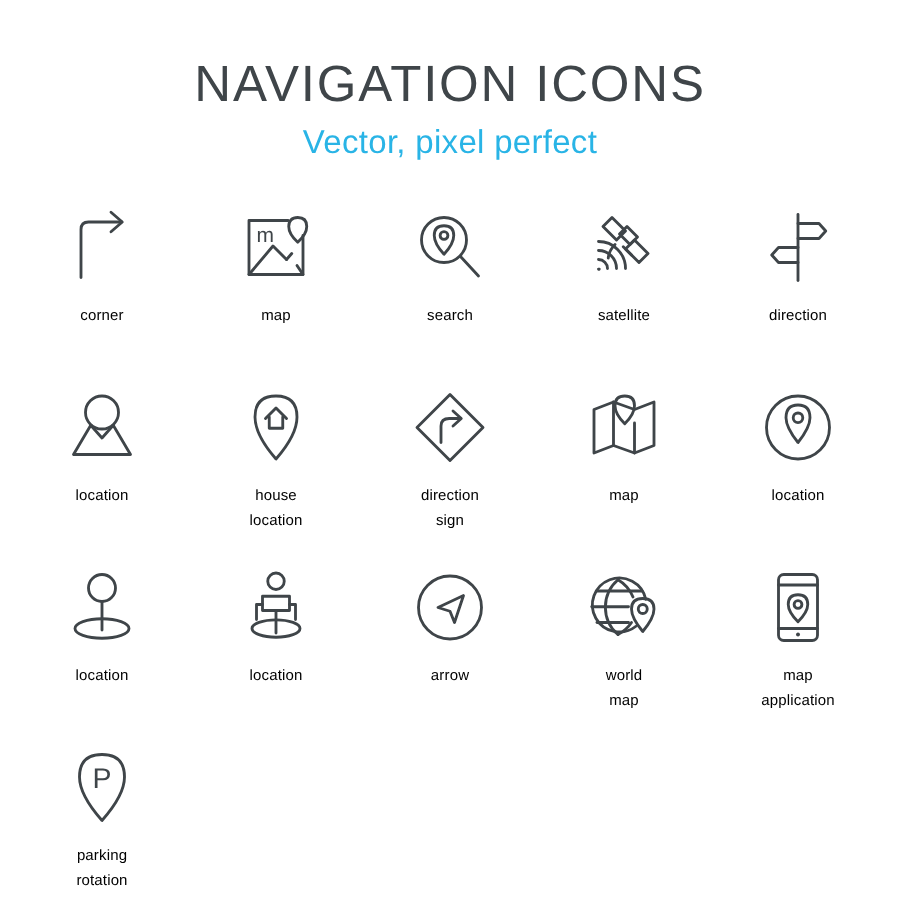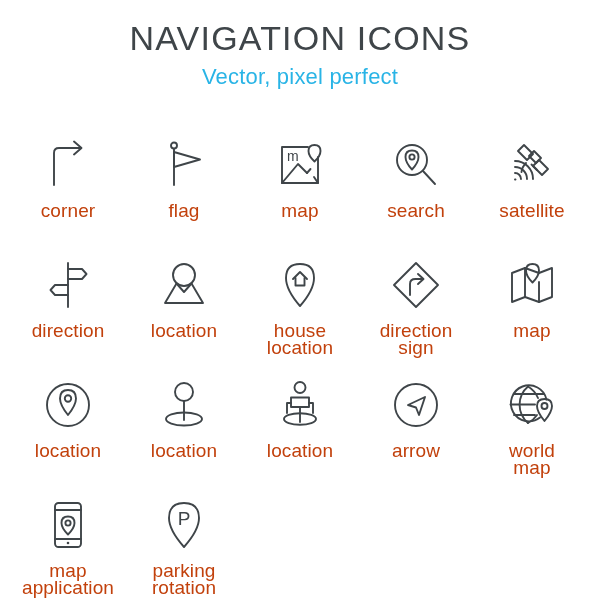--- a/index.html
+++ b/index.html
@@ -14,21 +14,21 @@
     overflow: hidden;
   }
   .sheet {
     position: relative;
     width: 600px;
     height: 600px;
     box-sizing: border-box;
   }
   .header {
     text-align: center;
-    padding-top: 18px;
+    padding-top: 36px;
   }
   .title {
     font-family: "Liberation Sans", sans-serif;
     font-size: 34px;
     letter-spacing: 1.2px;
     color: #3f4549;
     font-weight: 400;
     line-height: 40px;
     margin: 0;
   }
@@ -66,22 +66,22 @@
     margin-top: 6px;
   }
   .glyph svg {
     width: 52px;
     height: 52px;
     display: block;
   }
   .label {
     margin-top: 6px;
     font-family: "Liberation Sans", sans-serif;
-    font-size: 19px;
-    color: #c2410c;
+    font-size: 10px;
+    color: #000000;
     text-align: center;
     line-height: 17px;
     font-weight: 400;
     letter-spacing: 0.1px;
     white-space: pre-line;
   }
   .st {
     fill: none;
     stroke: #3f4549;
     stroke-width: 1.9;
@@ -115,32 +115,20 @@
         <svg viewBox="0 0 52 52">
             <g class="st">
           <path d="M12 46 L12 14 Q12 9 17 9 L39 9"></path>
           <path d="M32 2.5 L39.5 9 L32 15.5"></path>
         </g>
           </svg>
       </div>
       <div class="label">corner</div>
     </div>
 
-    <div class="cell">
-      <div class="glyph">
-        <svg viewBox="0 0 52 52">
-            <g class="st">
-          <circle cx="16" cy="6.5" r="3"></circle>
-          <path d="M16 10 L16 46"></path>
-          <path d="M16 13 L42 20.5 L16 28 Z"></path>
-        </g>
-          </svg>
-      </div>
-      <div class="label">flag</div>
-    </div>
 
 
     <div class="cell">
       <div class="glyph">
         <svg viewBox="0 0 52 52">
             <g class="st">
           <path d="M8 8 L34 8 M44 18 L44 44 L8 44 L8 8"></path>
           <path d="M8 44 L24 25 L33 34"></path>
           <path d="M33 34 L36.5 30"></path>
           <path d="M44 44 L40 38"></path>

